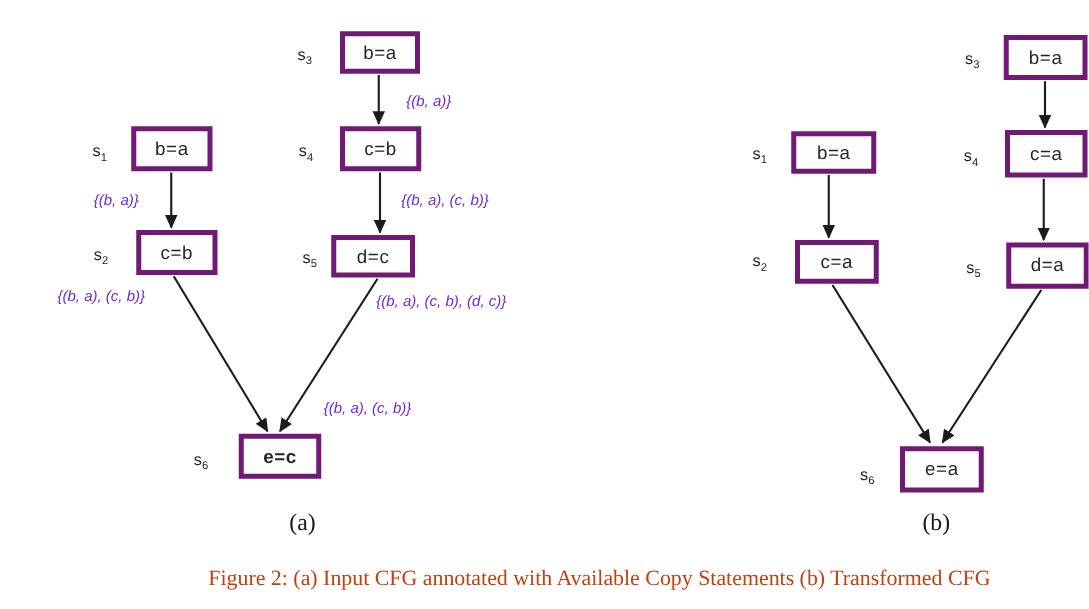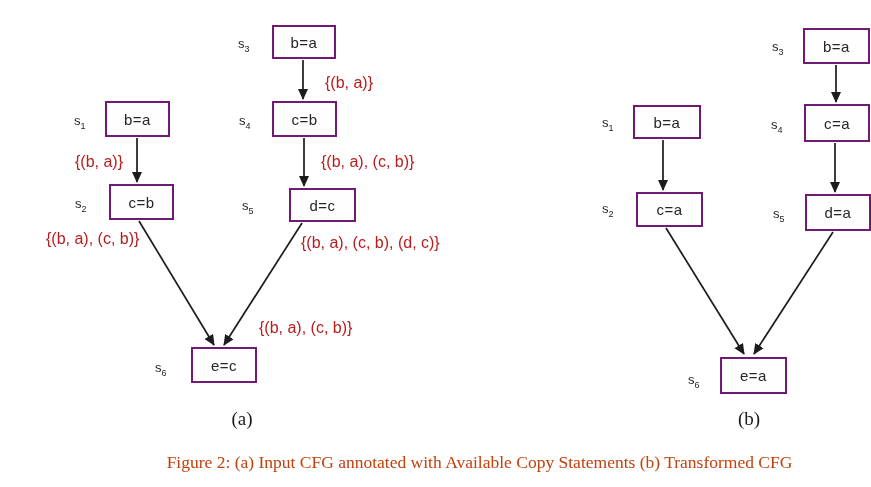--- a/index.html
+++ b/index.html
@@ -8,35 +8,36 @@
     width: 871px; height: 487px;
     background: #ffffff;
     font-family: "Liberation Sans", sans-serif;
     overflow: hidden;
     margin-left: 44px;
   }
   .edges-layer { position: absolute; left: 0; top: 0; width: 871px; height: 487px; }
   .node-box {
     position: absolute;
     background: #fefefe;
-    border: 2px solid #701a75;
+    border: 4px solid #701a75;
     display: flex; align-items: center; justify-content: center;
     font-size: 15px; color: #262626;
     letter-spacing: 0.5px;
     box-sizing: border-box;
   }
   .node-id {
     position: absolute;
     font-size: 13px; color: #262626;
   }
   .node-id sub { font-size: 9px; }
   .edge-label {
     position: absolute;
-    font-size: 16px;
-    color: #b91c1c;
+    font-style: italic;
+    font-size: 12px;
+    color: #6d28d9;
     white-space: nowrap;
   }
   .panel-caption {
     position: absolute;
     font-family: "Liberation Serif", serif;
     font-size: 19px; color: #1a1a1a;
     width: 60px; text-align: center;
   }
   .figure-caption {
     position: absolute;
@@ -77,22 +78,22 @@
   <span class="node-id" style="left:30px;  top:113px;"><span>s</span><sub>1</sub></span>
   <span class="node-id" style="left:195px; top:113px;"><span>s</span><sub>4</sub></span>
   <span class="node-id" style="left:31px;  top:196px;"><span>s</span><sub>2</sub></span>
   <span class="node-id" style="left:198px; top:198px;"><span>s</span><sub>5</sub></span>
   <span class="node-id" style="left:111px; top:360px;"><span>s</span><sub>6</sub></span>
 
   <div class="node-box" style="left:228px; top:25px;  width:64px; height:34px;">b=a</div>
   <div class="node-box" style="left:61px;  top:101px; width:65px; height:36px;">b=a</div>
   <div class="node-box" style="left:228px; top:101px; width:65px; height:36px;">c=b</div>
   <div class="node-box" style="left:65px;  top:184px; width:65px; height:36px;">c=b</div>
-  <div class="node-box" style="left:245px; top:188px; width:67px; height:34px;">d=c</div>
-  <div class="node-box" style="left:147px; top:347px; width:66px; height:36px;">e=c</div>
+  <div class="node-box" style="left:221px; top:188px; width:67px; height:34px;">d=c</div>
+  <div class="node-box" style="left:147px; top:347px; width:66px; height:36px;font-weight:bold;">e=c</div>
 
   <span class="edge-label" style="left:281px; top:74px;">{(b, a)}</span>
   <span class="edge-label" style="left:31px;  top:153px;">{(b, a)}</span>
   <span class="edge-label" style="left:277px; top:153px;">{(b, a), (c, b)}</span>
   <span class="edge-label" style="left:2px;   top:230px;">{(b, a), (c, b)}</span>
   <span class="edge-label" style="left:257px; top:234px;">{(b, a), (c, b), (d, c)}</span>
   <span class="edge-label" style="left:215px; top:319px;">{(b, a), (c, b)}</span>
 
   <span class="panel-caption" style="left:168px; top:408px;">(a)</span>
 

